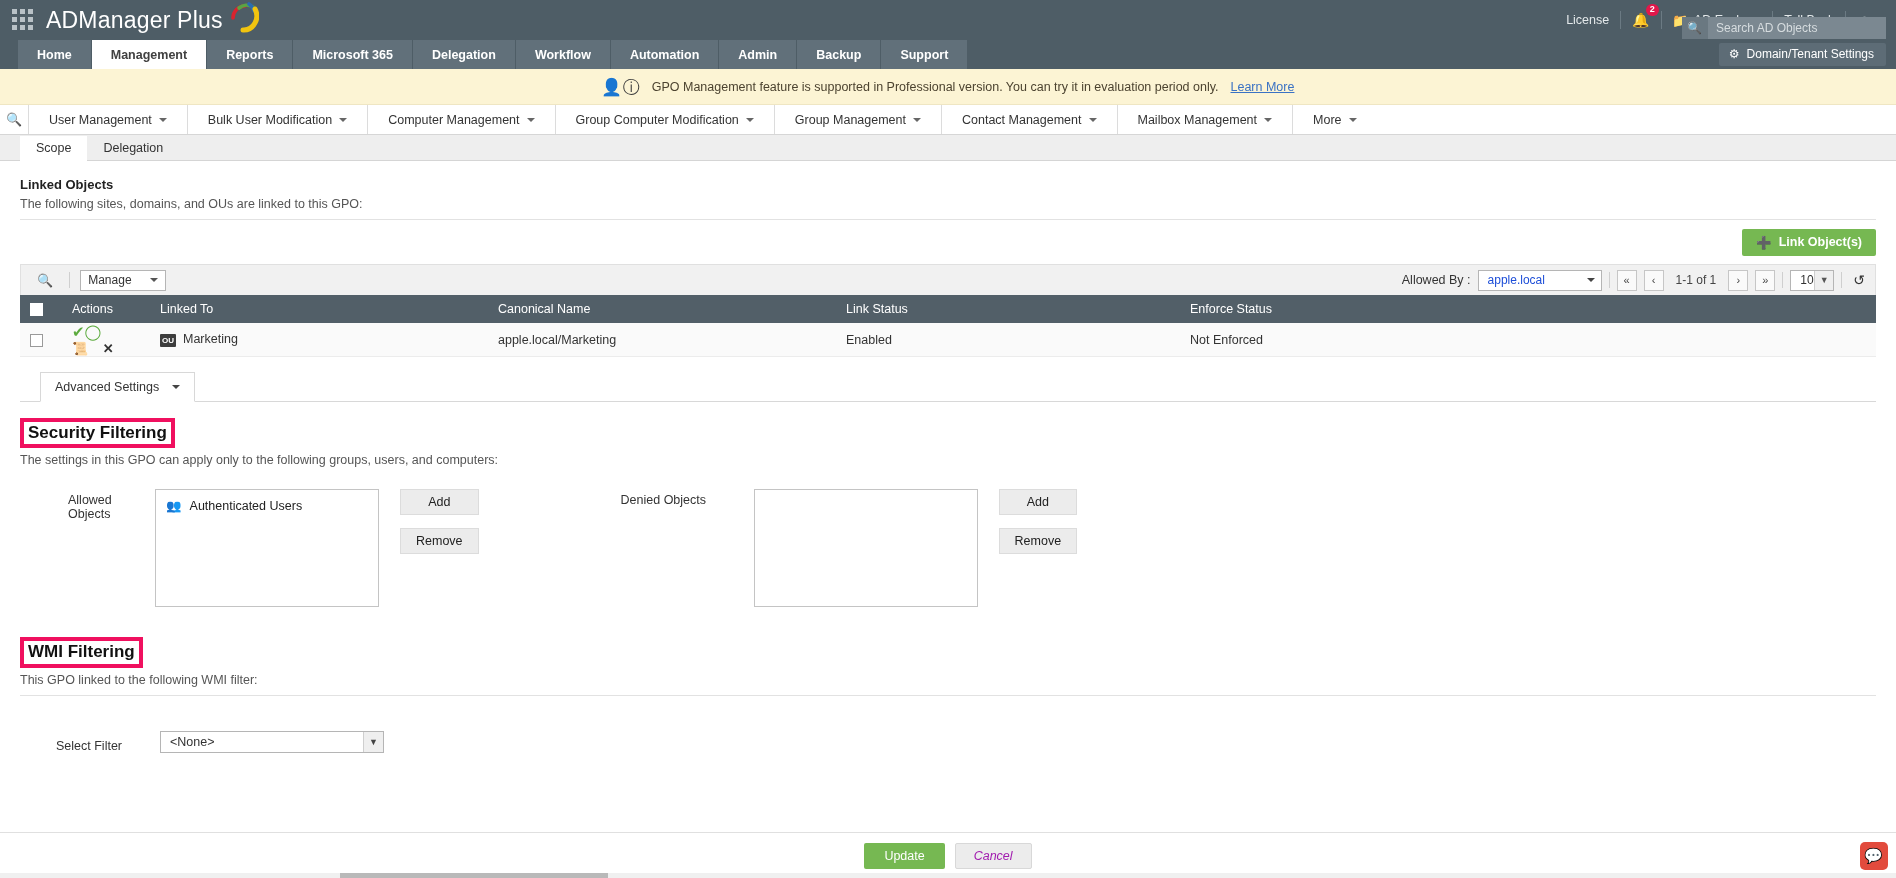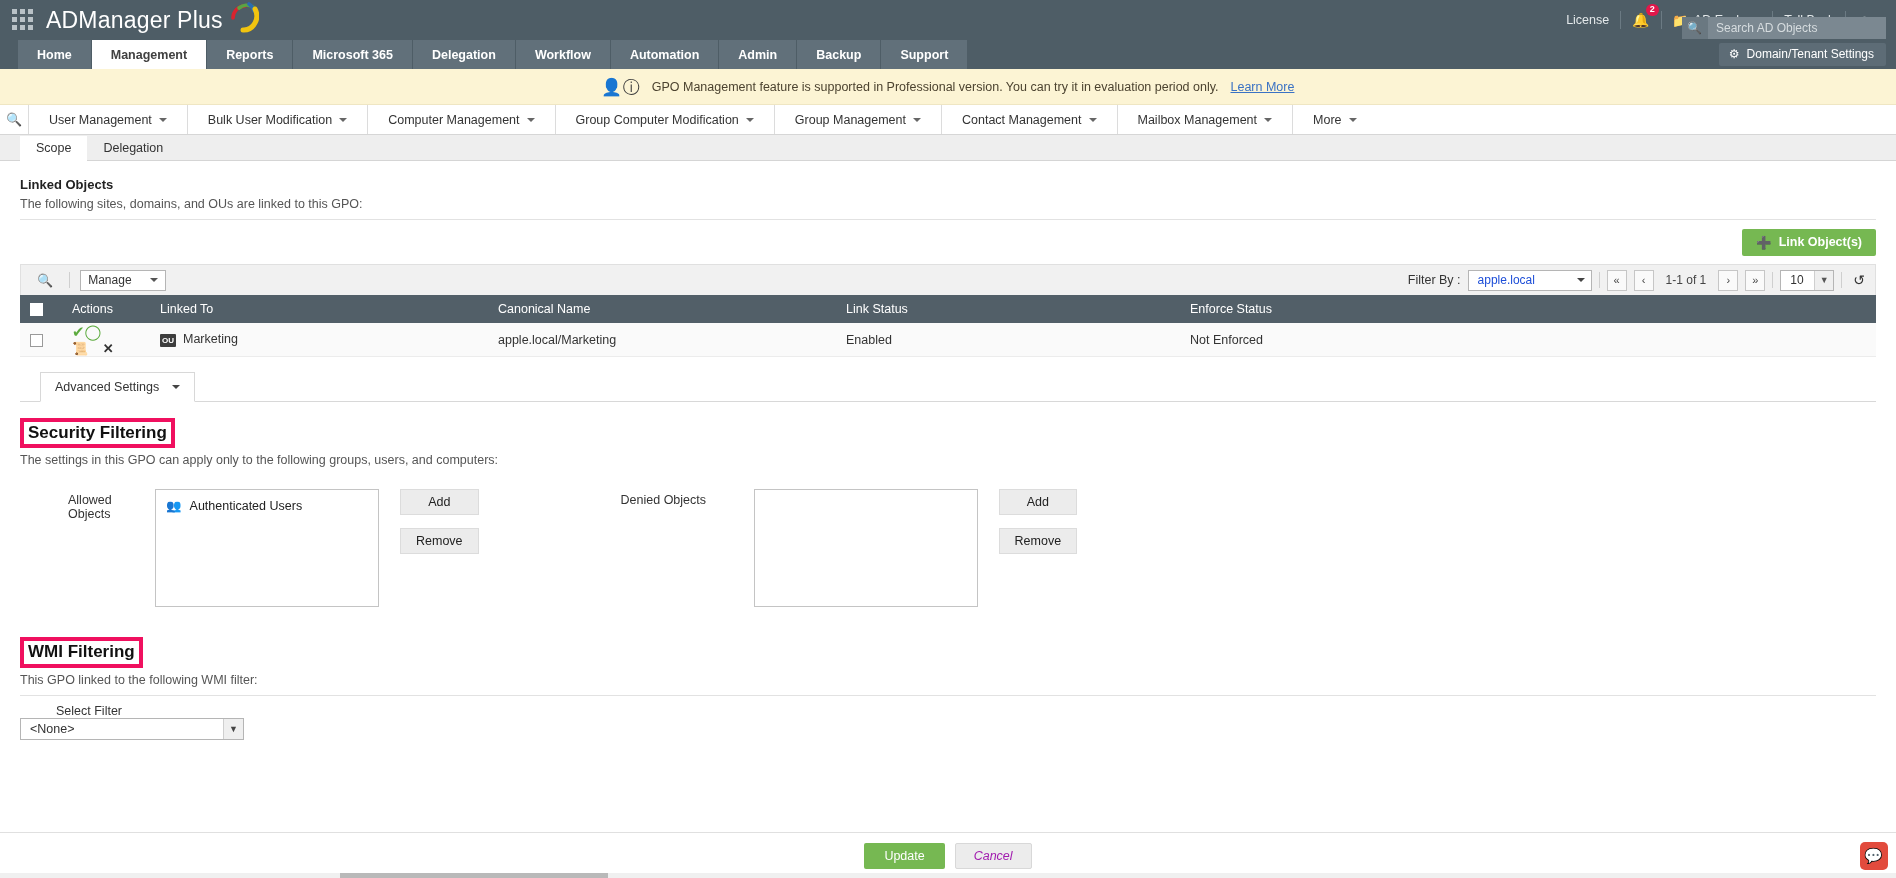--- a/index.html
+++ b/index.html
@@ -251,21 +251,21 @@
   }
   .pgbtn {
     width: 20px; height: 21px;
     border: 1px solid #c6c6c6; background: #fafafa;
     display: flex; align-items: center; justify-content: center;
     font-size: 11px; color: #444; cursor: pointer;
   }
   .pginfo { font-size: 12px; color: #444; padding: 0 5px; white-space: nowrap; }
   .rows-sel {
     border: 1px solid #b5b5b5; background: #fff;
-    height: 21px; width: 54px;
+    height: 21px; width: 44px;
     display: flex; align-items: center; justify-content: space-between;
     font-size: 12px; color: #333; cursor: pointer;
   }
   .rows-sel span:first-child { padding-left: 9px; }
   .rows-sel .drop {
     width: 19px; height: 19px; background: #efefef;
     border-left: 1px solid #cfcfcf;
     display: flex; align-items: center; justify-content: center;
     font-size: 9px; color: #555;
   }
@@ -360,21 +360,21 @@
     font-size: 12.5px;
     color: #222;
     padding: 5px 15px;
     min-width: 48px;
     text-align: center;
     cursor: pointer;
   }
 
   
   .wmi-wrap { margin-top: 30px; }
-  .wmi-row { display: flex; align-items: flex-start; margin-top: 8px; flex-direction: column; }
+  .wmi-row { display: flex; align-items: flex-end; margin-top: 35px; }
   .wmi-lbl { width: 140px; font-size: 12.5px; color: #333; padding-left: 36px; }
   .wmi-sel {
     width: 224px; height: 22px;
     border: 1px solid #b5b5b5;
     background: #fff;
     display: flex; align-items: center; justify-content: space-between;
     font-size: 12.5px; color: #333;
     cursor: pointer;
   }
   .wmi-sel span:first-child { padding-left: 9px; }
@@ -563,21 +563,21 @@
 
   <div class="tbar">
     <div class="tbar-search">🔍</div>
     <div class="vbar"></div>
     <div class="manage-sel">
       <span>Manage</span>
       <span class="caret-sm" style="border-top-color:#555"></span>
     </div>
 
     <div class="tbar-right">
-      <span class="filter-lbl">Filter By :</span>
+      <span class="filter-lbl">Allowed By :</span>
       <div class="filter-sel">
         <span>apple.local</span>
         <span class="caret-sm" style="border-top-color:#444"></span>
       </div>
       <div class="vbar"></div>
       <div class="pgbtn">«</div>
       <div class="pgbtn">‹</div>
       <div class="pginfo">1-1 of 1</div>
       <div class="pgbtn">›</div>
       <div class="pgbtn">»</div>

